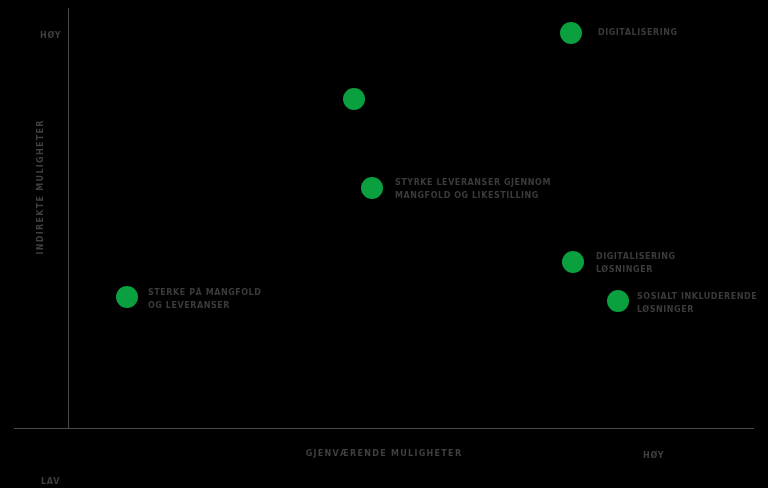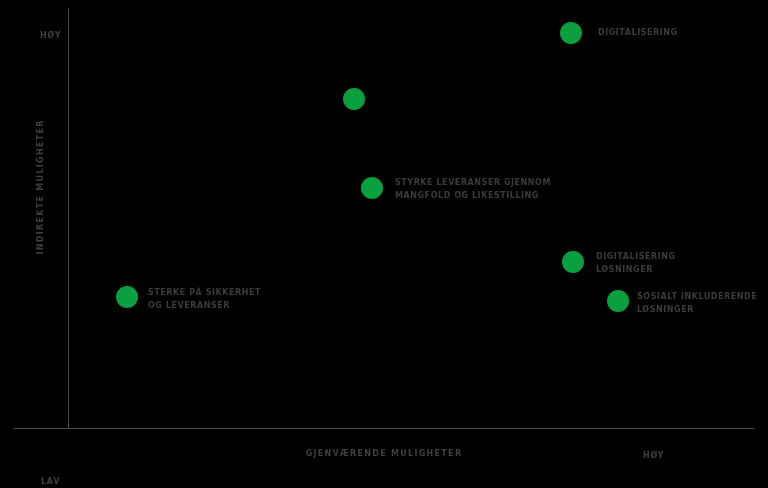--- a/index.html
+++ b/index.html
@@ -126,16 +126,16 @@
 
   <div class="data-point" style="left:573px; top:262px;"></div>
   <div class="point-label" style="left:596px; top:257px;">DIGITALISERING</div>
   <div class="point-label" style="left:596px; top:270px;">LØSNINGER</div>
 
   <div class="data-point" style="left:618px; top:301px;"></div>
   <div class="point-label" style="left:637px; top:297px;">SOSIALT INKLUDERENDE</div>
   <div class="point-label" style="left:637px; top:310px;">LØSNINGER</div>
 
   <div class="data-point" style="left:127px; top:297px;"></div>
-  <div class="point-label" style="left:148px; top:293px;">STERKE PÅ SIKKERHET</div>
+  <div class="point-label" style="left:148px; top:293px;">STERKE PÅ MANGFOLD</div>
   <div class="point-label" style="left:148px; top:306px;">OG LEVERANSER</div>
 
 </div>
 
 </body></html>

